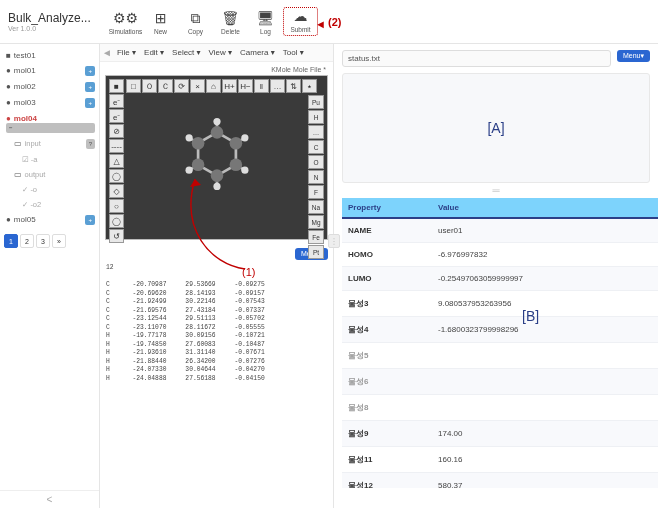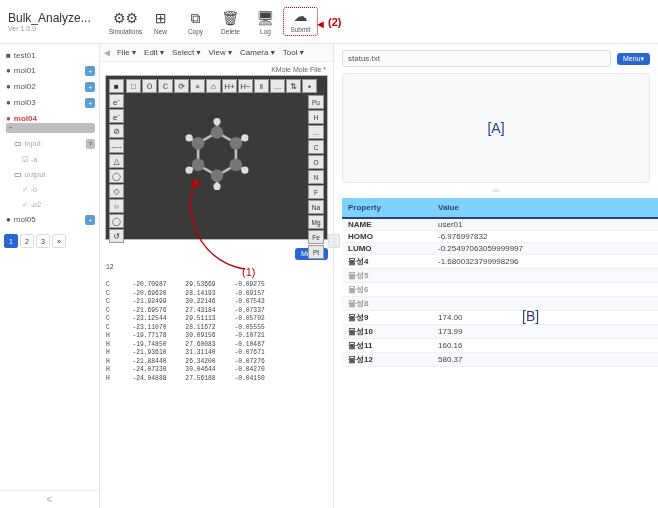--- a/index.html
+++ b/index.html
@@ -173,21 +173,21 @@
     overflow:hidden;
   }
 
   
   .rightcol {
     flex:1;
     display:flex; flex-direction:column;
     position:relative;
   }
   .status-row {
-    display:flex; align-items:center; gap:6px;
+    display:flex; align-items:flex-start; gap:6px;
     padding: 6px 8px;
   }
   .status-input {
     flex:1; font-size:8px; color:#555;
     border:1px solid #ddd; border-radius:3px;
     padding:3px 5px; background:#fafafa;
   }
   .panelA {
     margin: 0 8px;
     height: 110px;
@@ -211,21 +211,21 @@
     margin: 0 0 0 8px;
     position:relative;
   }
   .ptbl { width:100%; border-collapse:collapse; font-size:8px; }
   .ptbl th {
     text-align:left; color:#2b3f87; font-weight:600;
     padding:5px 6px; border-bottom:2px solid #2b3f87;
     background:#7dd3fc;
   }
   .ptbl td {
-    padding:1px 6px; border-bottom:1px solid #eef0f4; color:#444;
+    padding:7px 6px; border-bottom:1px solid #eef0f4; color:#444;
   }
   .ptbl tr:nth-child(odd) td { background:#f8f9fc; }
   .ptbl td.k { font-weight:600; color:#333; width:90px; }
   .ptbl tr.blank td { color:#999; }
   .panelB-anno {
     position:absolute;
     color:#2b3f87; font-size:14px; font-weight:500;
     pointer-events:none;
   }
 
@@ -460,44 +460,44 @@
             </tr>
             <tr>
               <td class="k">HOMO</td>
               <td>-6.976997832</td>
             </tr>
             <tr>
               <td class="k">LUMO</td>
               <td>-0.25497063059999997</td>
             </tr>
             <tr>
+              <td class="k">물성3</td>
+              <td>9.080537953263956</td>
+            </tr>
+            <tr>
               <td class="k">물성4</td>
               <td>-1.6800323799998296</td>
             </tr>
             <tr class="blank">
               <td class="k">물성5</td>
               <td></td>
             </tr>
             <tr class="blank">
               <td class="k">물성6</td>
               <td></td>
             </tr>
             <tr class="blank">
               <td class="k">물성8</td>
               <td></td>
             </tr>
             <tr>
               <td class="k">물성9</td>
               <td>174.00</td>
             </tr>
             <tr>
-              <td class="k">물성10</td>
-              <td>173.99</td>
-            </tr>
-            <tr>
               <td class="k">물성11</td>
               <td>160.16</td>
             </tr>
             <tr>
               <td class="k">물성12</td>
               <td>580.37</td>
             </tr>
           </tbody>
       </table>
     </div>

